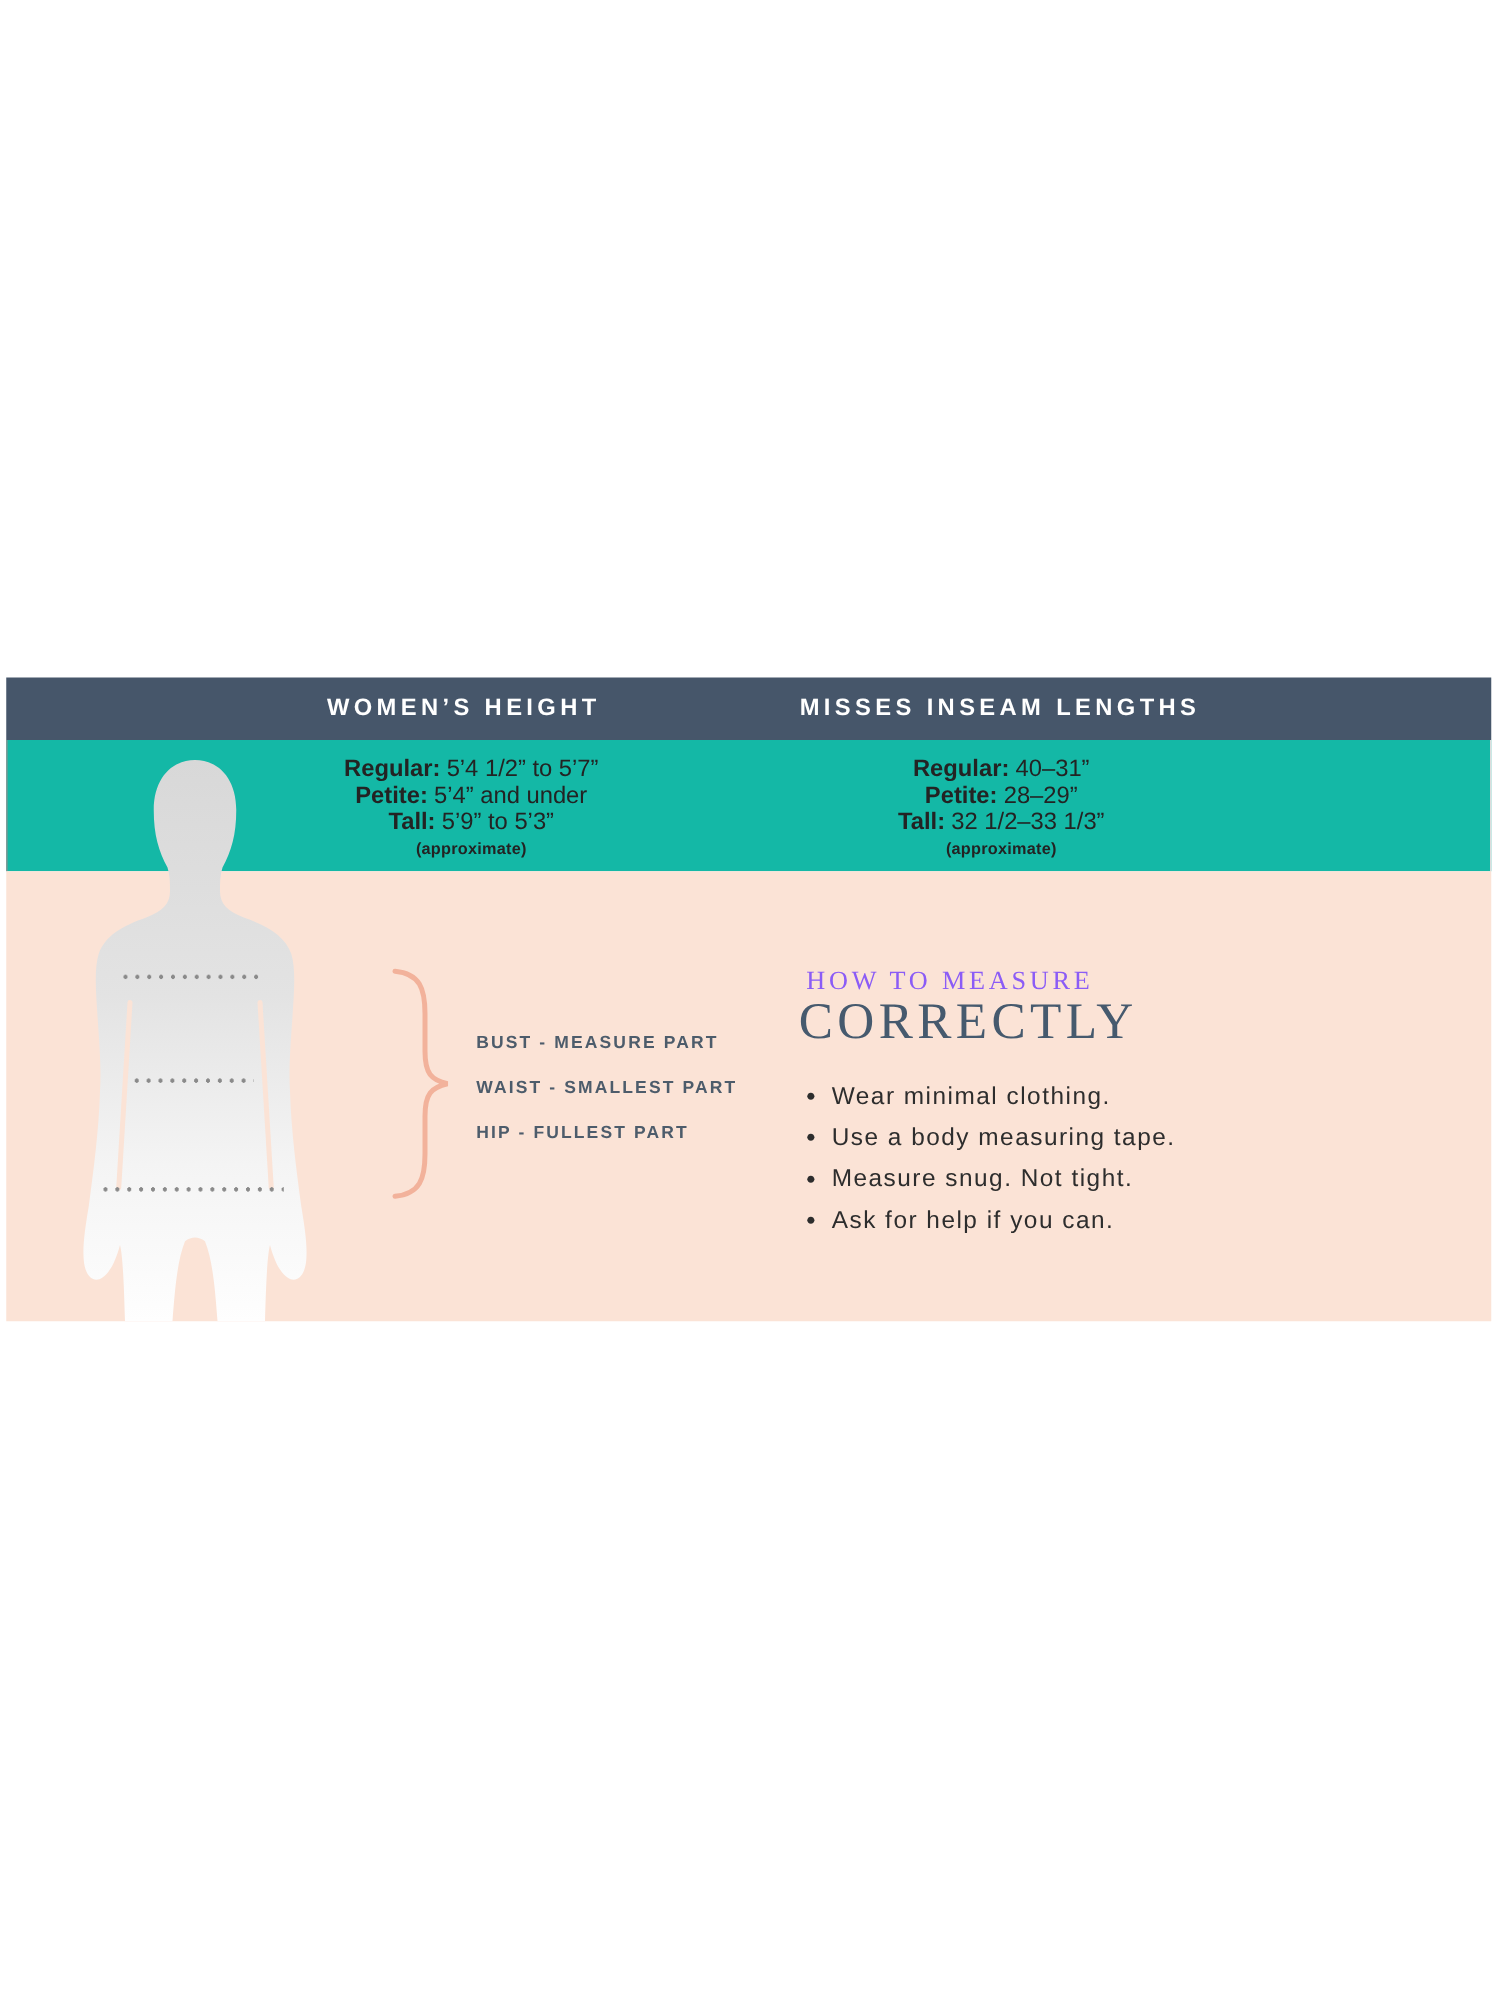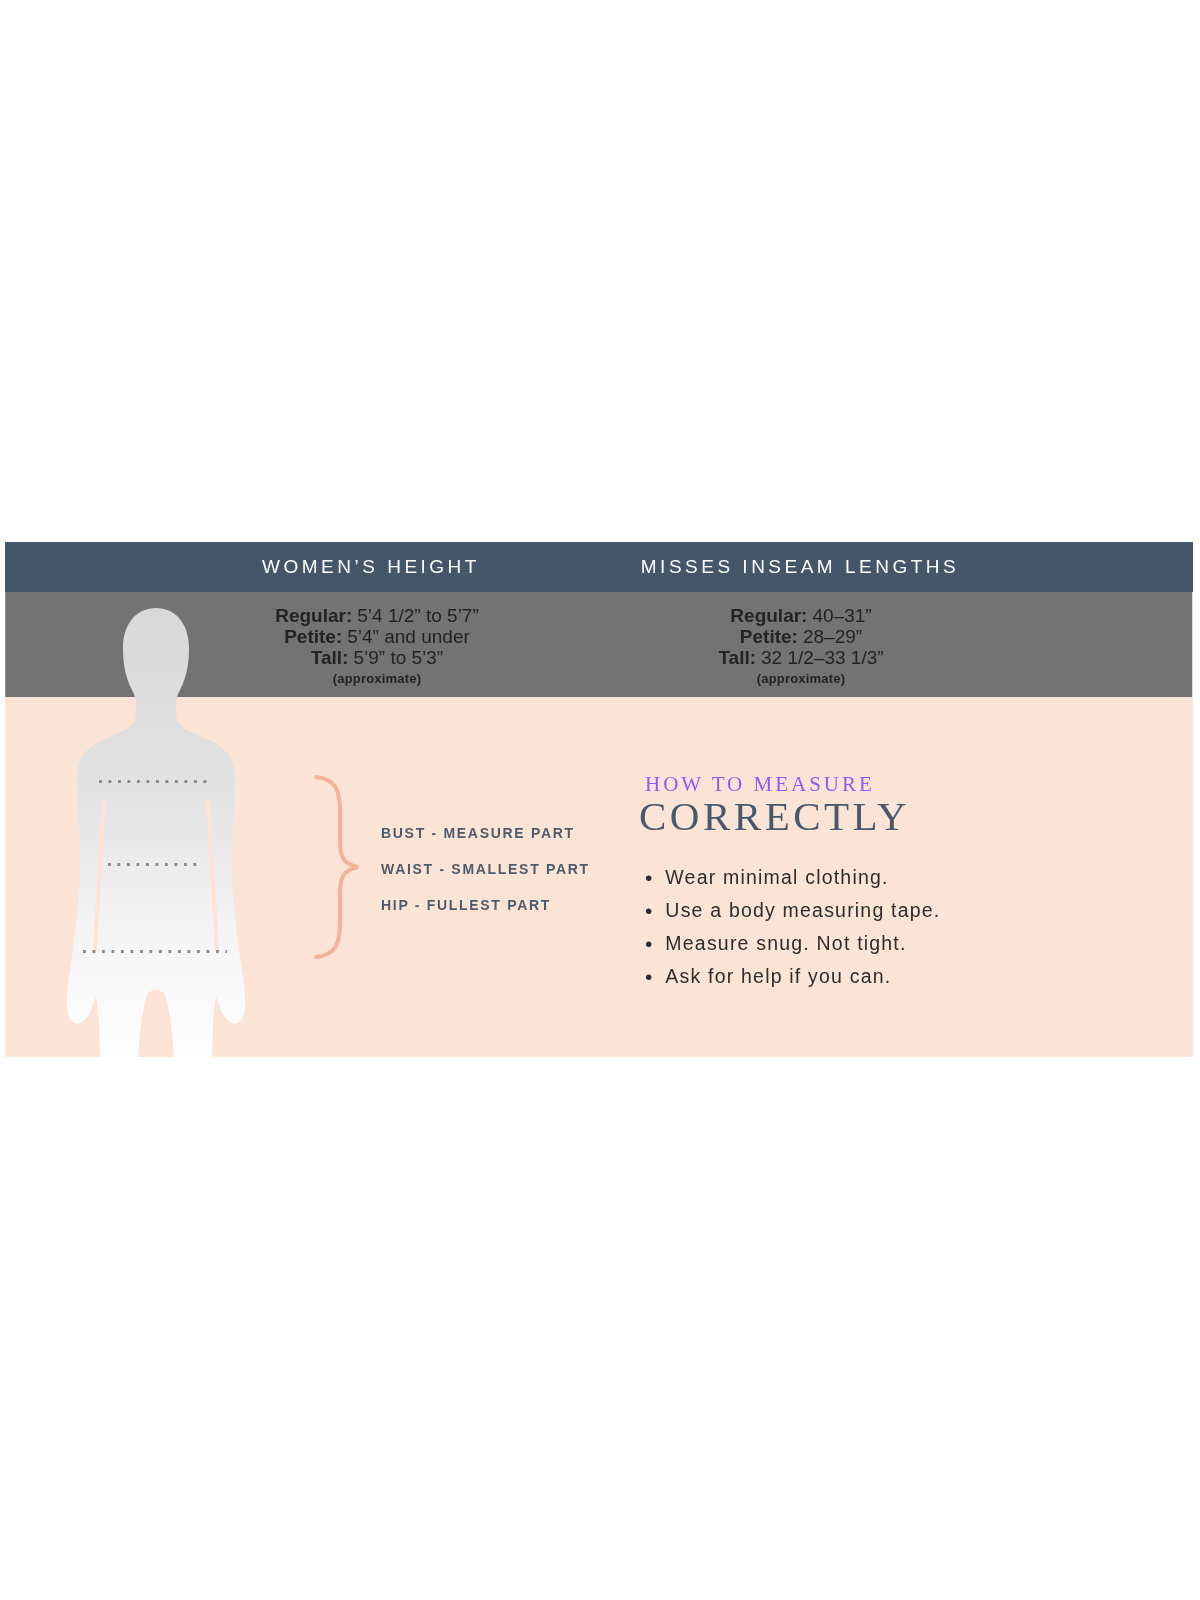--- a/index.html
+++ b/index.html
@@ -4,25 +4,25 @@
 <style>
   html,body{margin:0;padding:0;background:#ffffff;}
   #canvas{
     position:relative;width:1200px;height:1600px;margin:0 auto;background:#ffffff;
     font-family:"Liberation Sans","DejaVu Sans",sans-serif;overflow:hidden;
   }
   
   .bar{position:absolute;left:5px;top:542px;width:1188px;height:50px;background:#46566A;}
   .bar-label{
     position:absolute;top:50%;transform:translate(-50%,-50%);
-    color:#ffffff;font-size:19px;font-weight:400;letter-spacing:3.5px;white-space:nowrap;
+    color:#ffffff;font-size:19px;font-weight:700;letter-spacing:3.5px;white-space:nowrap;
   }
   
   .white-band{
-    position:absolute;left:5px;top:592px;width:1188px;height:105px;background:#737373;
+    position:absolute;left:5px;top:592px;width:1188px;height:105px;background:#14b8a6;
     border-left:1px solid #8f8f8f;border-right:1px solid #dcdcdc;box-sizing:border-box;
   }
   .col-block{position:absolute;top:13px;transform:translateX(-50%);text-align:center;white-space:nowrap;}
   .col-line{font-size:19px;line-height:21px;color:#232323;font-weight:400;}
   .col-line b{font-weight:700;margin-right:5px;}
   .col-note{font-size:13px;font-weight:700;color:#232323;margin-top:3px;letter-spacing:.2px;}
   
   .pink-band{position:absolute;left:5px;top:697px;width:1188px;height:360px;background:#FBE3D6;}
   
   #silhouette{position:absolute;left:44px;top:602px;}

